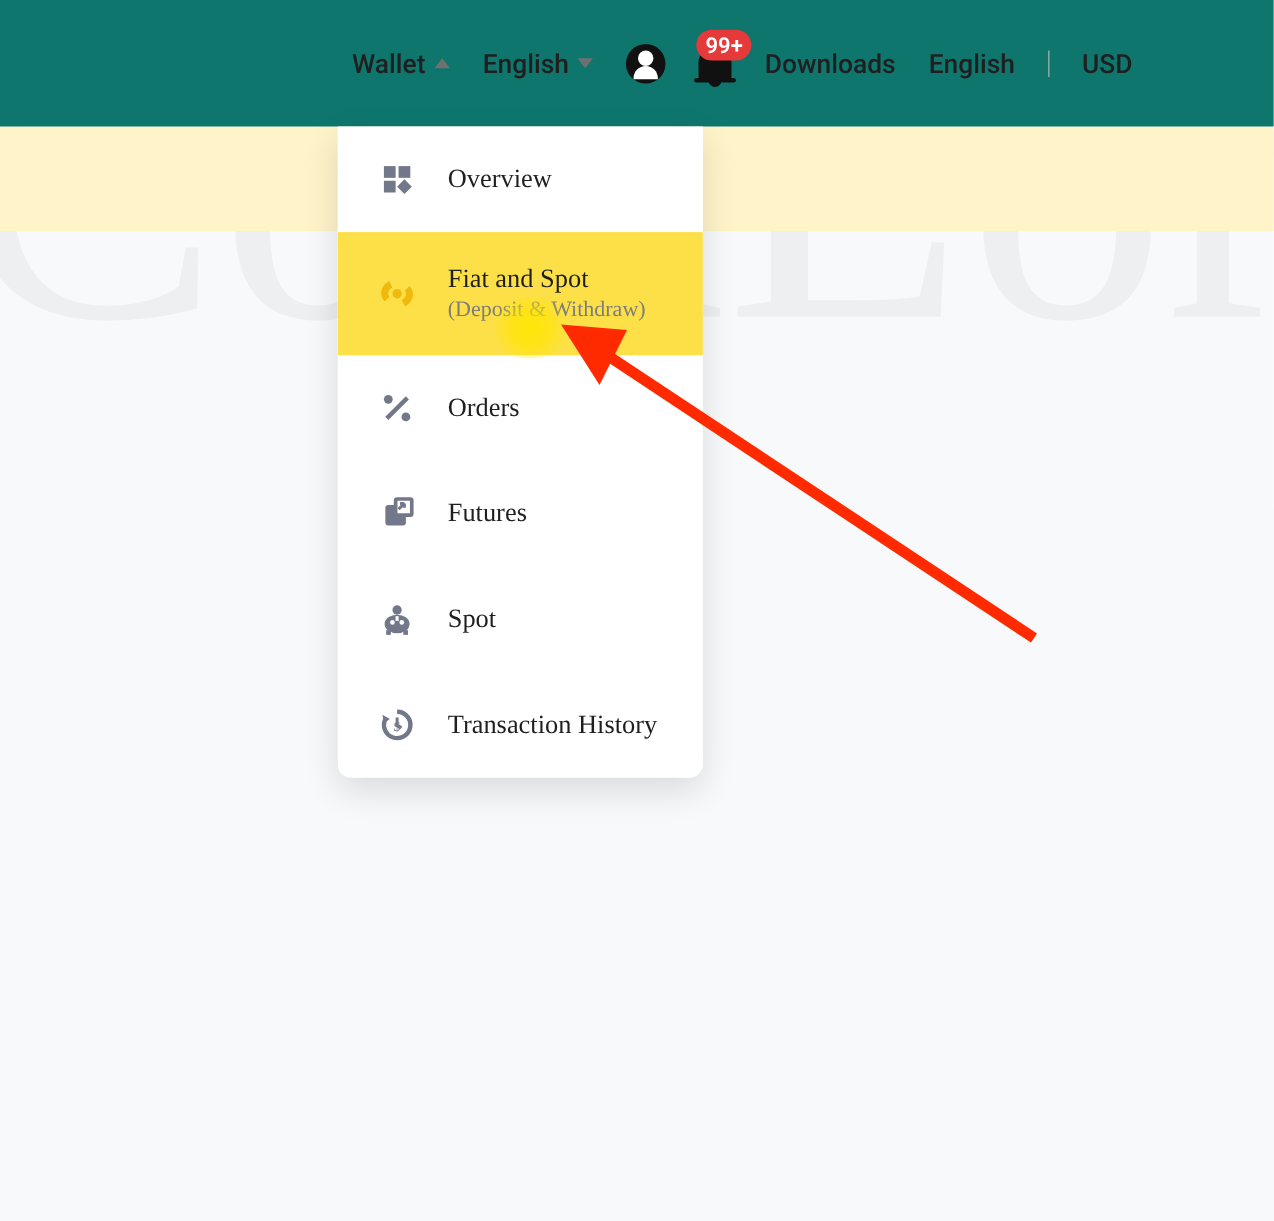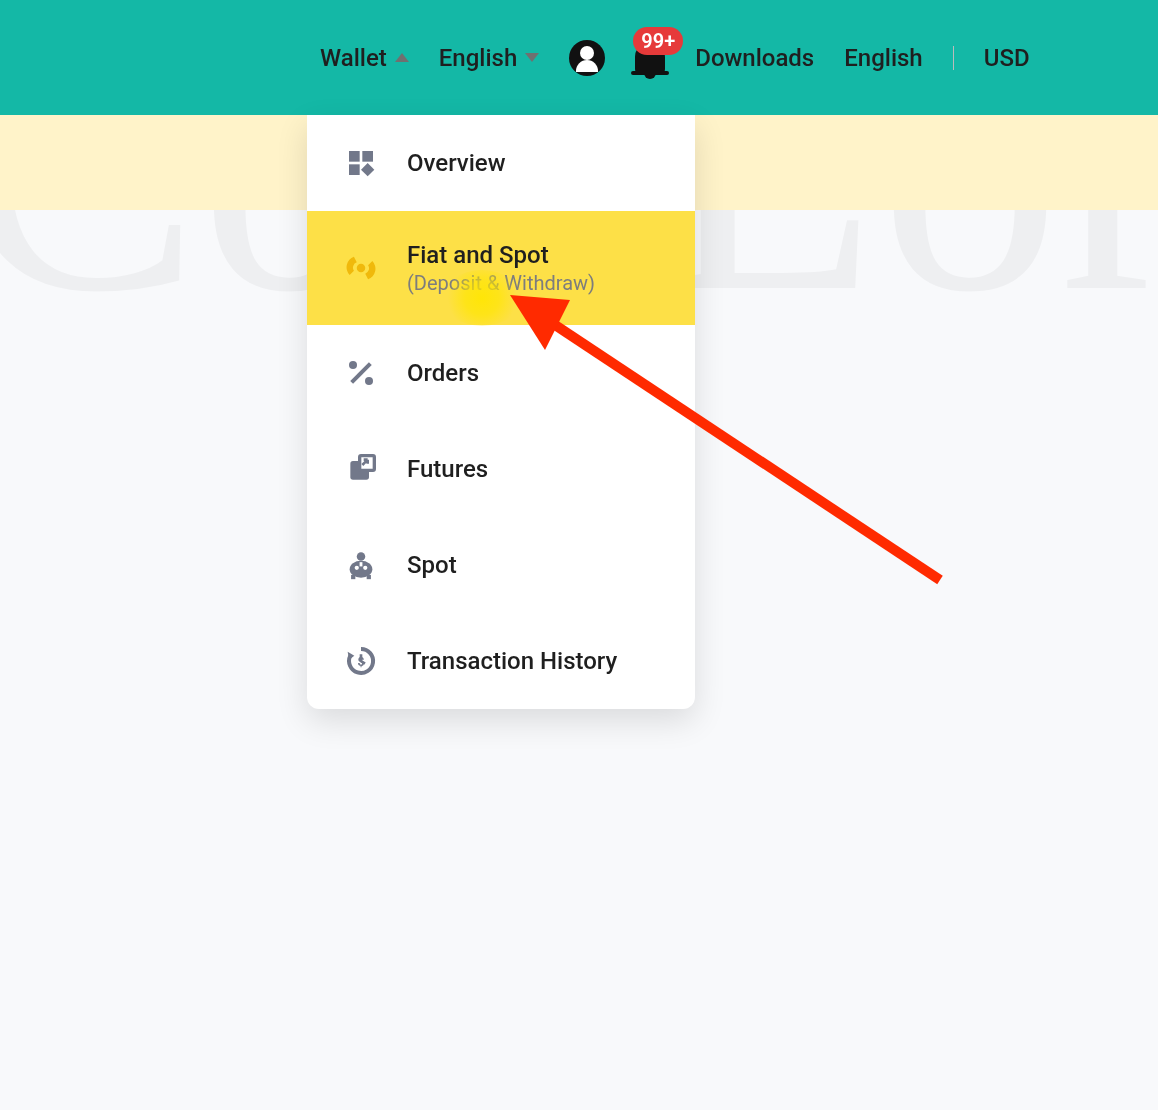--- a/index.html
+++ b/index.html
@@ -33,21 +33,21 @@
   white-space: nowrap;
   transform: translate(-40px, -40px);
   user-select: none;
 }
 
 
 .topbar {
   position: absolute;
   top: 0; left: 0; right: 0;
   height: 115px;
-  background: #14b8a6;
+  background: #0f766e;
   display: flex;
   align-items: center;
   padding-left: 320px;
   gap: 30px;
   z-index: 10;
   font-size: 24px;
   color: #1f1f1f;
   font-weight: 500;
 }
 .nav-item {
@@ -125,26 +125,27 @@
   border-radius: 14px;
 }
 .topbar .plain { cursor: pointer; }
 .divider-v { width: 1px; height: 24px; background: #bbb; }
 
 
 .dropdown {
   position: absolute;
   top: 115px;
   left: 307px;
-  width: 388px;
+  width: 332px;
   background: #fff;
   border-radius: 0 0 12px 12px;
   box-shadow: 0 12px 32px rgba(0,0,0,0.12);
   z-index: 20;
   overflow: hidden;
+  font-family: Liberation Serif, serif;
 }
 .dd-item {
   display: flex;
   align-items: center;
   gap: 28px;
   padding: 30px 36px;
   cursor: pointer;
 }
 .dd-item.active { background: #fde047; }
 .dd-icon {

